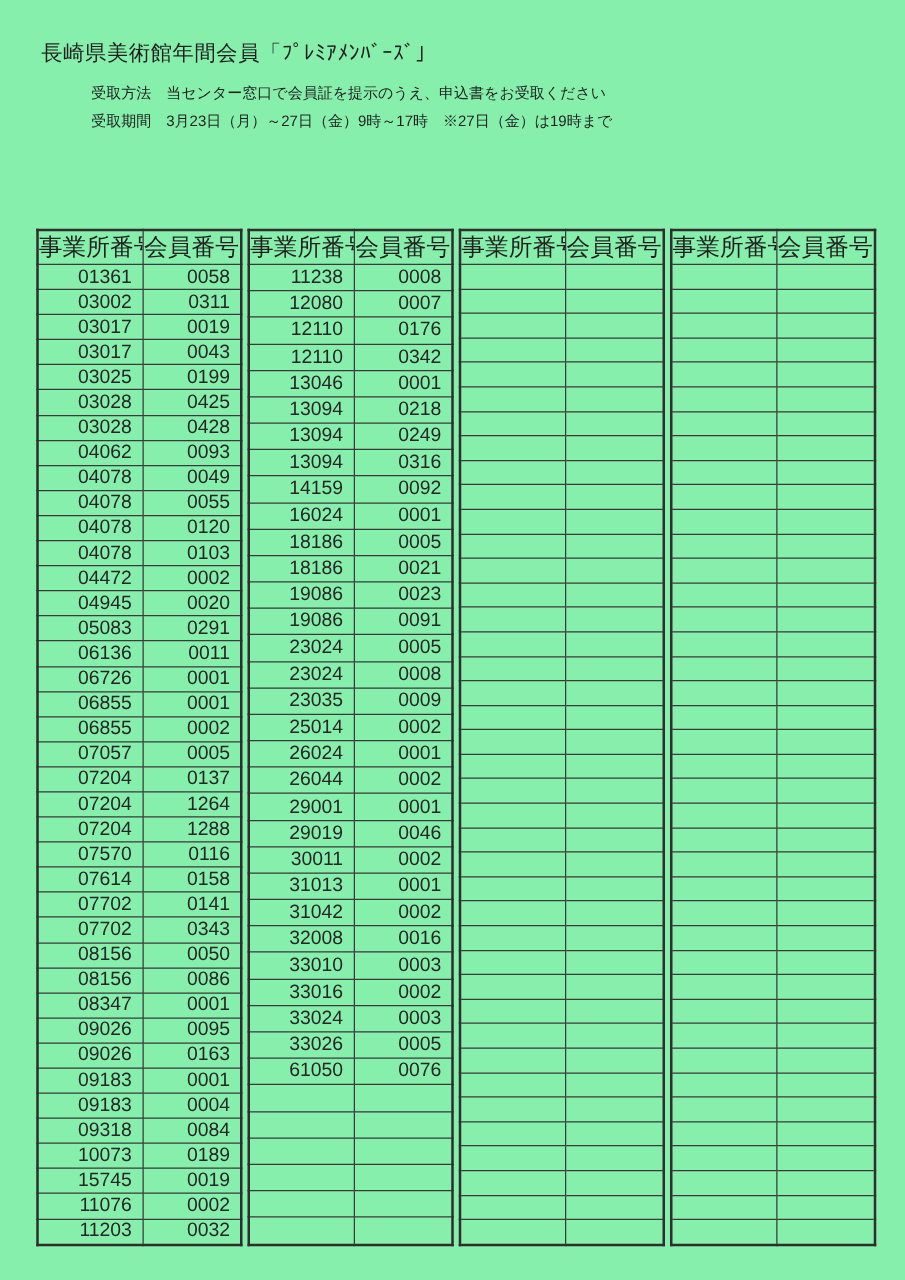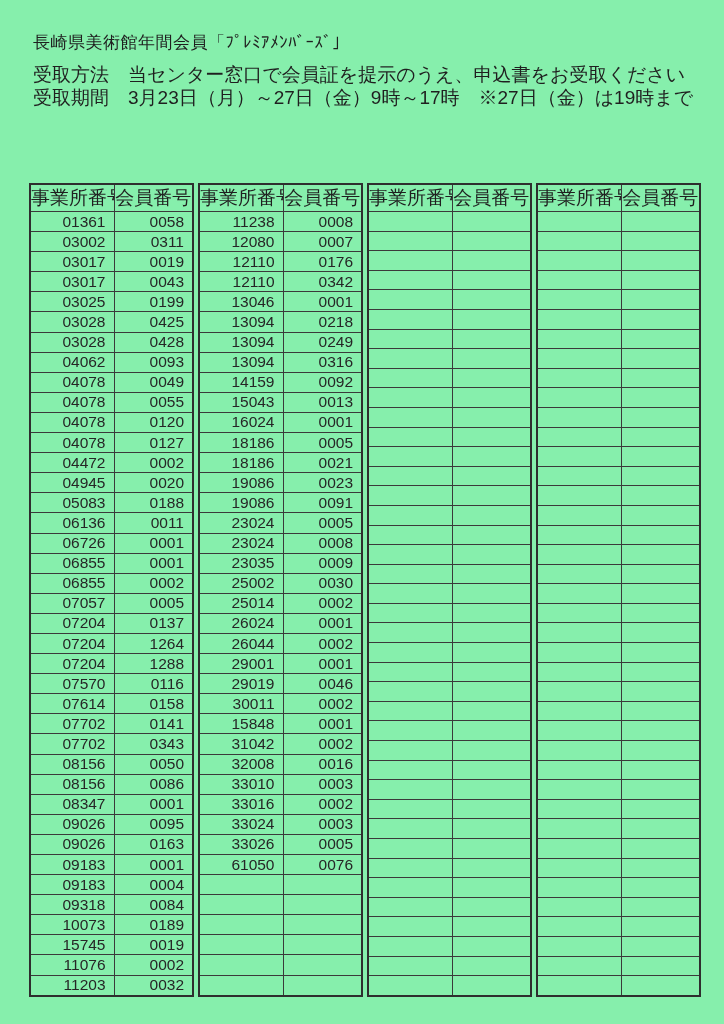--- a/index.html
+++ b/index.html
@@ -23,23 +23,24 @@
     font-size: 17px;
     letter-spacing: 0.5px;
     white-space: pre;
   }
   .doc-lines {
     position: absolute;
     left: 33px;
     top: 63px;
   }
   .doc-line {
-    font-size: 19px;
+    font-size: 12px;
     line-height: 23px;
     white-space: pre;
+    margin-left: 40px;
   }
   .tables-row {
     position: absolute;
     left: 29px;
     top: 183px;
     display: flex;
     gap: 4px;
   }
   table.member-table {
     border-collapse: collapse;
@@ -135,33 +136,33 @@
           <tr>
             <td>04078</td>
             <td>0055</td>
           </tr>
           <tr>
             <td>04078</td>
             <td>0120</td>
           </tr>
           <tr>
             <td>04078</td>
-            <td>0127</td>
+            <td>0103</td>
           </tr>
           <tr>
             <td>04472</td>
             <td>0002</td>
           </tr>
           <tr>
             <td>04945</td>
             <td>0020</td>
           </tr>
           <tr>
             <td>05083</td>
-            <td>0188</td>
+            <td>0291</td>
           </tr>
           <tr>
             <td>06136</td>
             <td>0011</td>
           </tr>
           <tr>
             <td>06726</td>
             <td>0001</td>
           </tr>
           <tr>
@@ -296,24 +297,20 @@
           </tr>
           <tr>
             <td>13094</td>
             <td>0316</td>
           </tr>
           <tr>
             <td>14159</td>
             <td>0092</td>
           </tr>
           <tr>
-            <td>15043</td>
-            <td>0013</td>
-          </tr>
-          <tr>
             <td>16024</td>
             <td>0001</td>
           </tr>
           <tr>
             <td>18186</td>
             <td>0005</td>
           </tr>
           <tr>
             <td>18186</td>
             <td>0021</td>
@@ -332,24 +329,20 @@
           </tr>
           <tr>
             <td>23024</td>
             <td>0008</td>
           </tr>
           <tr>
             <td>23035</td>
             <td>0009</td>
           </tr>
           <tr>
-            <td>25002</td>
-            <td>0030</td>
-          </tr>
-          <tr>
             <td>25014</td>
             <td>0002</td>
           </tr>
           <tr>
             <td>26024</td>
             <td>0001</td>
           </tr>
           <tr>
             <td>26044</td>
             <td>0002</td>
@@ -360,21 +353,21 @@
           </tr>
           <tr>
             <td>29019</td>
             <td>0046</td>
           </tr>
           <tr>
             <td>30011</td>
             <td>0002</td>
           </tr>
           <tr>
-            <td>15848</td>
+            <td>31013</td>
             <td>0001</td>
           </tr>
           <tr>
             <td>31042</td>
             <td>0002</td>
           </tr>
           <tr>
             <td>32008</td>
             <td>0016</td>
           </tr>

